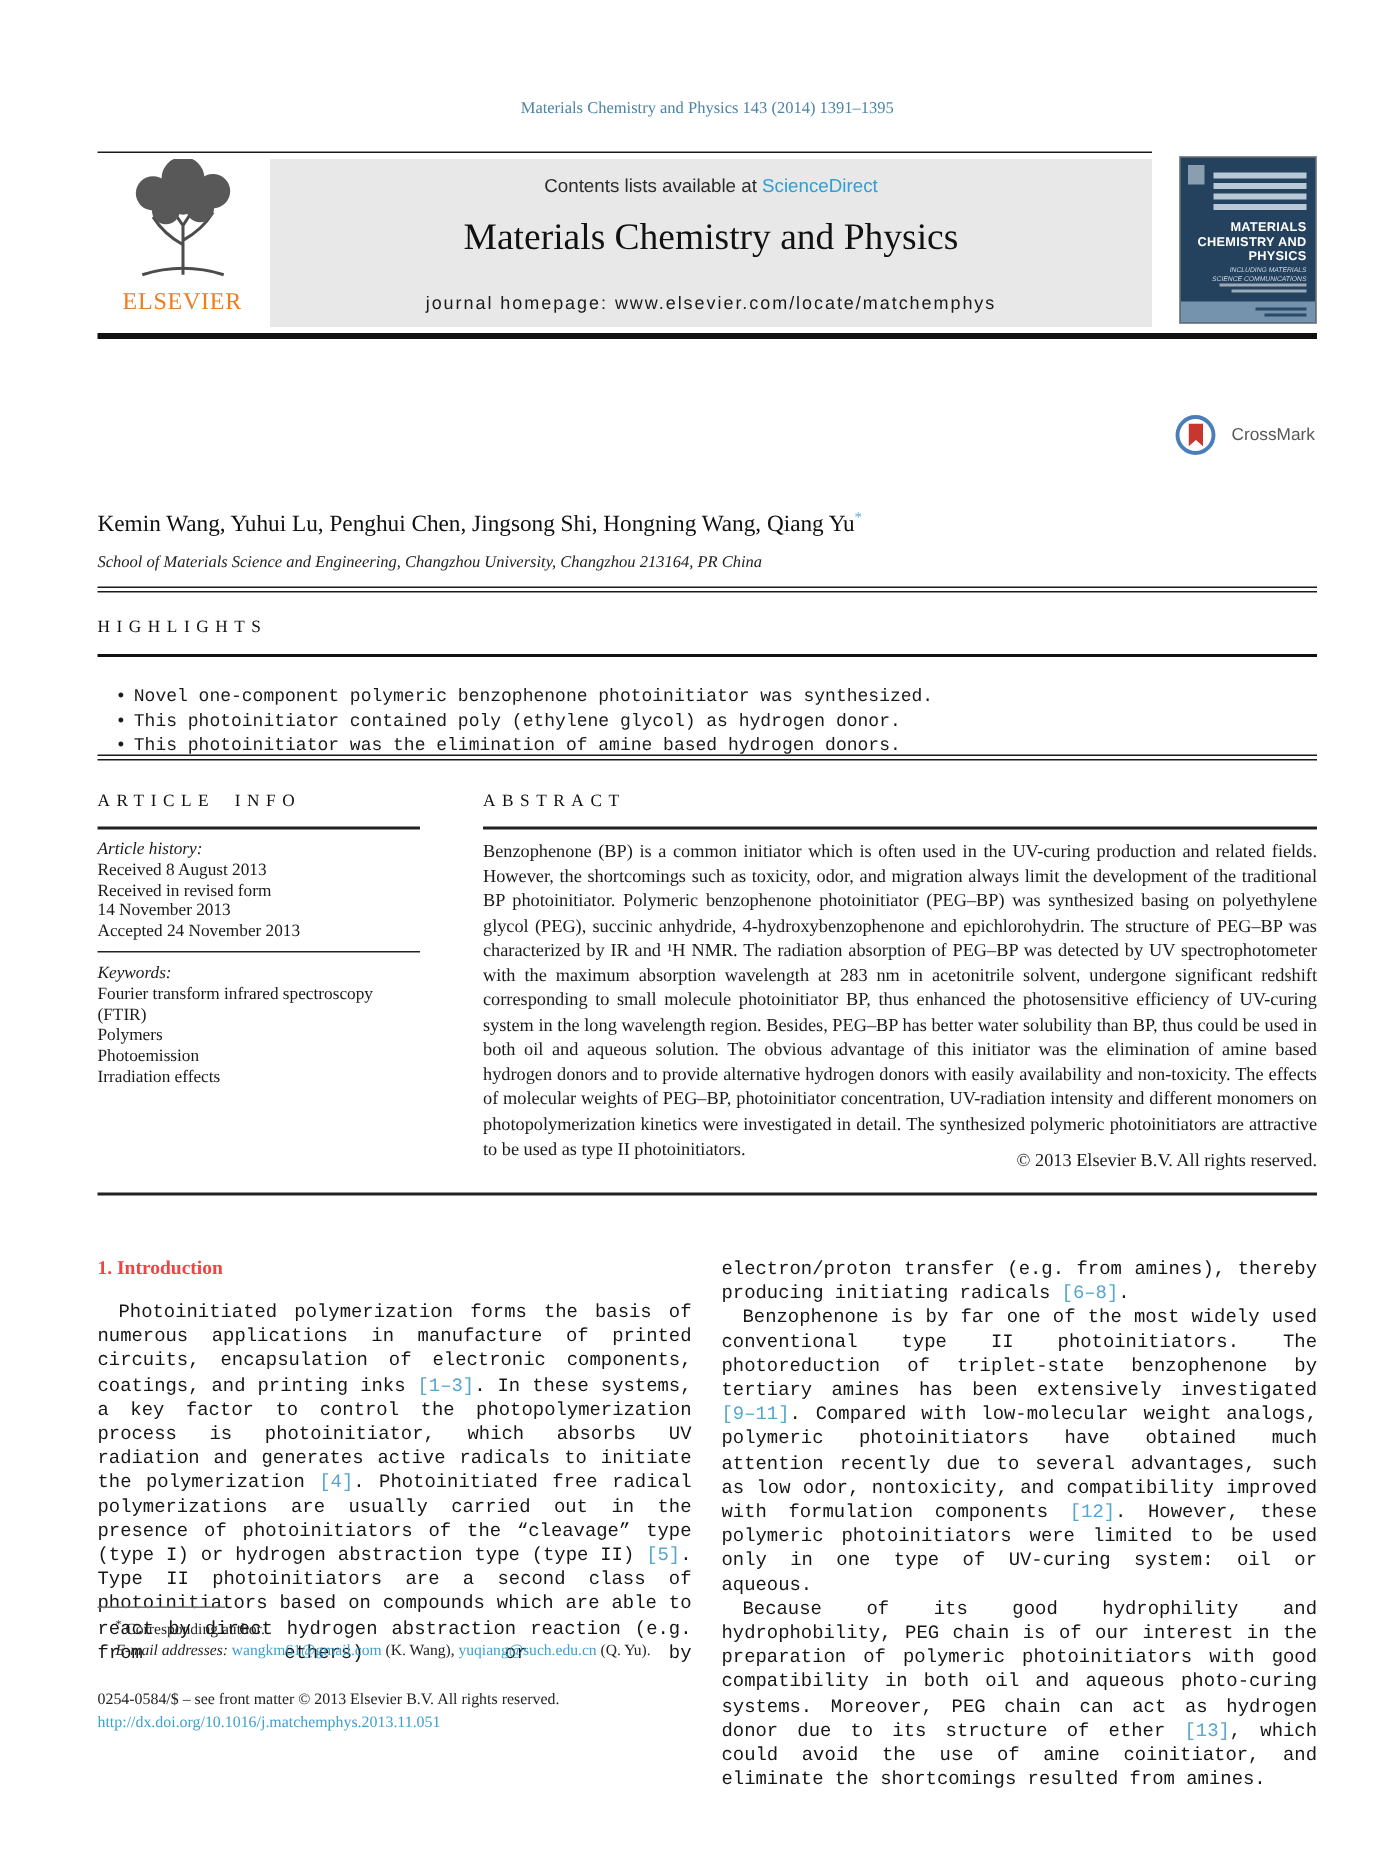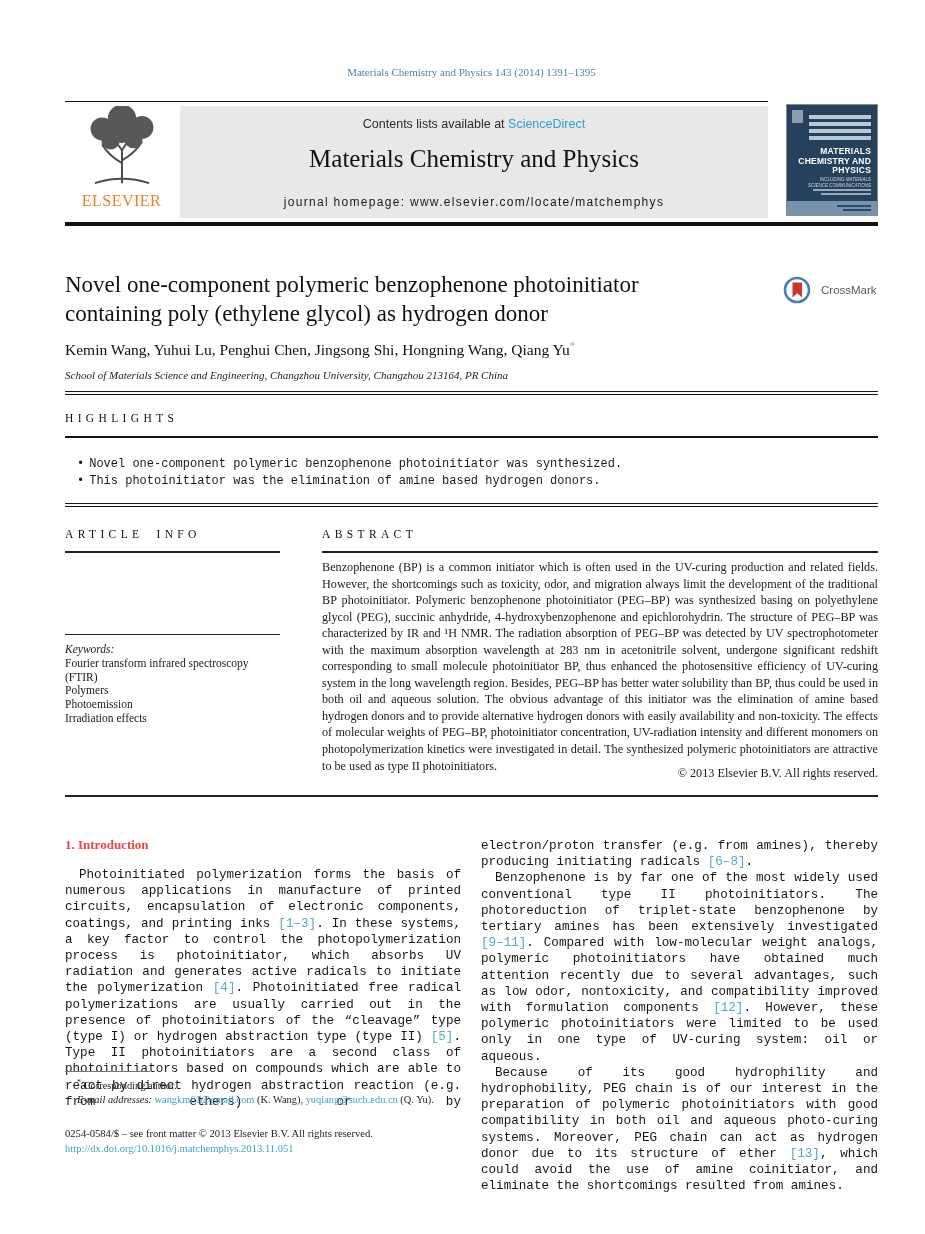--- a/index.html
+++ b/index.html
@@ -126,48 +126,55 @@
     <div class="cover-tiny" style="top:84px;width:58px;"></div>
     <div class="cover-tiny" style="top:88px;width:50px;"></div>
     <div class="cover-foot">
       <div class="cover-foot-line" style="top:4px;width:34px;"></div>
       <div class="cover-foot-line" style="top:8px;width:28px;"></div>
     </div>
   </div>
 
   <div class="abs rule-thick"></div>
 
-  <div class="abs title">Novel one-component polymeric benzophenone photoinitiator containing poly (ethylene glycol) as hydrogen donor</div>
 
   <div class="abs crossmark">
     <span>
       <svg width="30" height="32" viewBox="0 0 30 32">
         <circle cx="14" cy="16" r="12" fill="#ffffff" stroke="#4a7ebb" stroke-width="2.6"></circle>
         <path d="M9.5 8.5 h9.5 v15 l-4.75 -4.2 -4.75 4.2 z" fill="#c8372d"></path>
       </svg>
     </span><span class="crossmark-text">CrossMark</span>
   </div>
 
   <div class="abs authors"><span>Kemin Wang, Yuhui Lu, Penghui Chen, Jingsong Shi, Hongning Wang, Qiang Yu</span><span class="sup-star">*</span></div>
 
   <div class="abs affiliation">School of Materials Science and Engineering, Changzhou University, Changzhou 213164, PR China</div>
 
   <div class="abs rule-double" style="top:391px;"></div>
   <div class="abs spaced-heading hl-heading">HIGHLIGHTS</div>
   <div class="abs rule-hl"></div>
   <div class="abs hl-list">
     <ul>
       <li>Novel one-component polymeric benzophenone photoinitiator was synthesized.</li>
+      <li>This photoinitiator contained poly (ethylene glycol) as hydrogen donor.</li>
       <li>This photoinitiator was the elimination of amine based hydrogen donors.</li>
     </ul>
   </div>
   <div class="abs rule-double" style="top:503px;"></div>
 
   <div class="abs spaced-heading info-heading">ARTICLE INFO</div>
   <div class="abs rule-info1"></div>
+  <div class="abs info-col">
+    <div class="info-label">Article history:</div>
+    <div>Received 8 August 2013</div>
+    <div>Received in revised form</div>
+    <div>14 November 2013</div>
+    <div>Accepted 24 November 2013</div>
+  </div>
   <div class="abs rule-info2"></div>
   <div class="abs kw-col">
     <div class="info-label">Keywords:</div>
     <div>Fourier transform infrared spectroscopy</div>
     <div>(FTIR)</div>
     <div>Polymers</div>
     <div>Photoemission</div>
     <div>Irradiation effects</div>
   </div>
 

